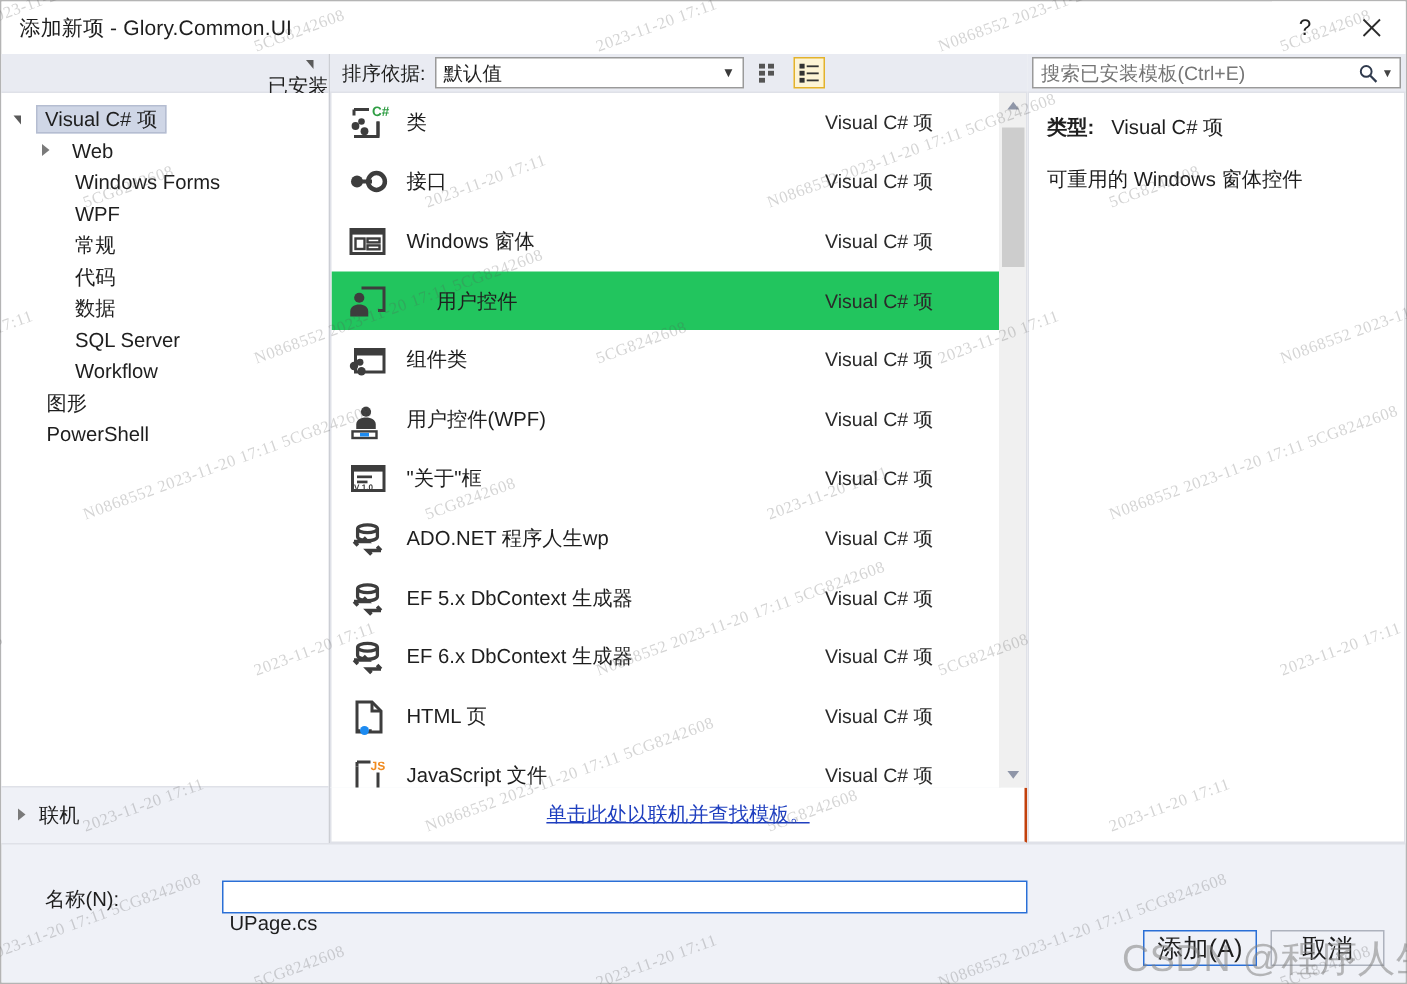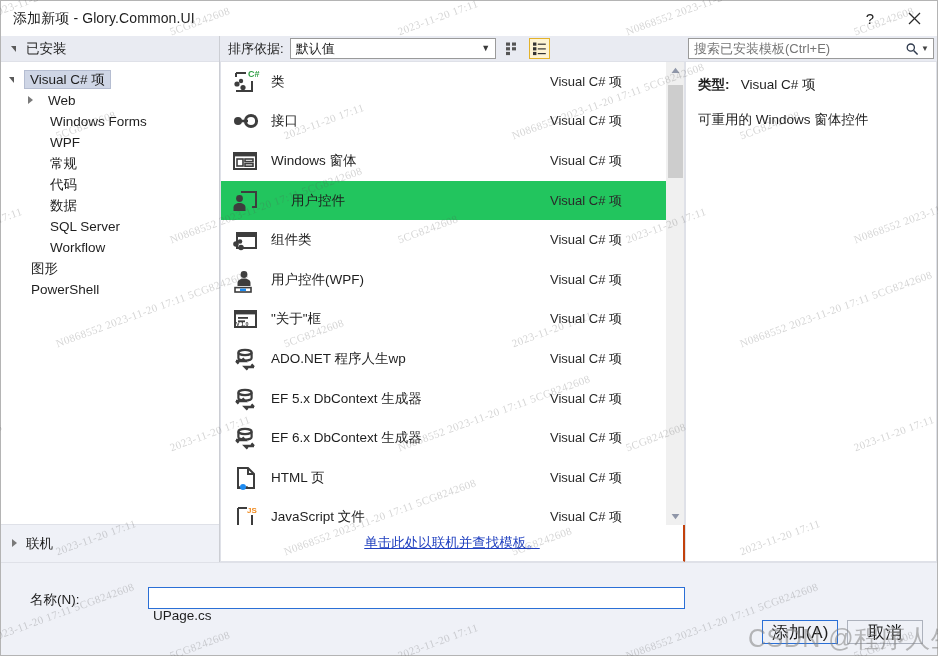--- a/index.html
+++ b/index.html
@@ -80,27 +80,28 @@
     flex: 0 0 219px;
     background: #eff1f7;
     display: flex;
     flex-direction: column;
     border-right: 1px solid #ccced4;
     box-sizing: border-box;
   }
   .sb-header {
     height: 26px;
     display: flex;
-    align-items: center;
+    align-items: flex-end;
     padding-left: 8px;
     background: #e9ebf2;
     font-size: 13.5px;
     color: #1e1e1e;
     border-bottom: 1px solid #dfe1e8;
     box-sizing: border-box;
+    flex-direction: column;
   }
   .tri {
     display: inline-block;
     width: 13px;
     height: 13px;
     position: relative;
     flex: 0 0 13px;
     margin-right: 4px;
   }
   .tri.down::before {

